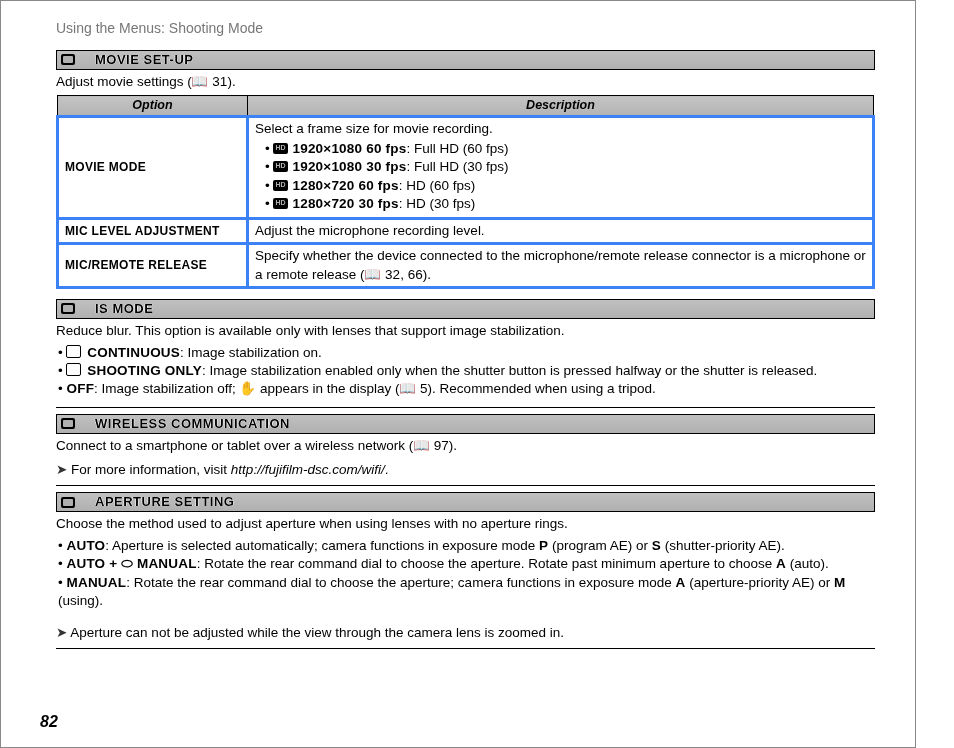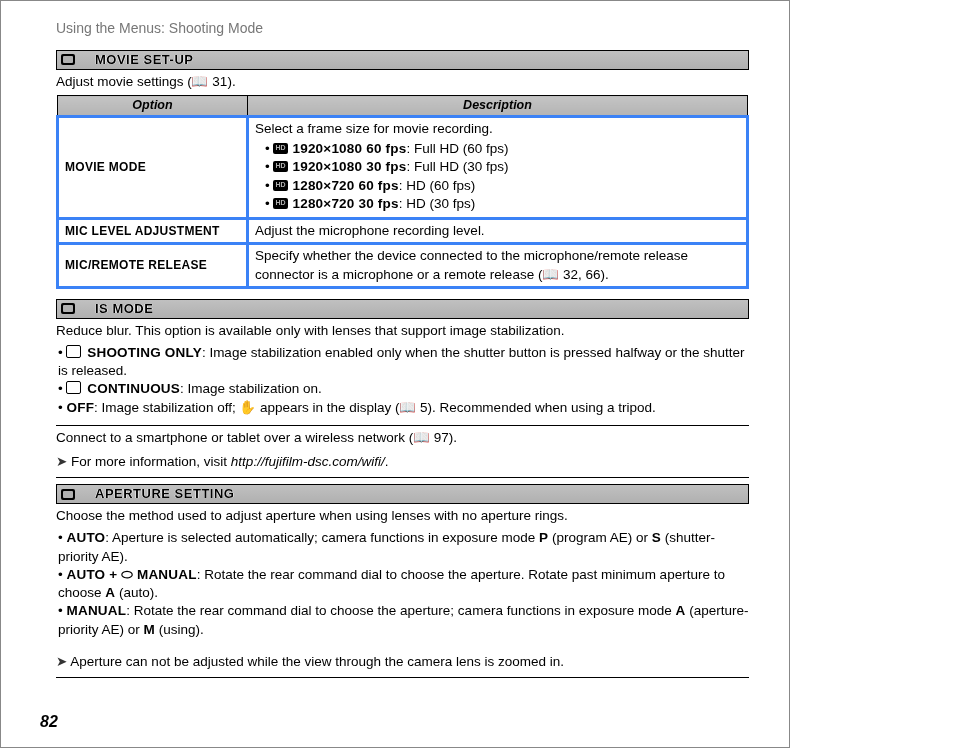--- a/index.html
+++ b/index.html
@@ -5,21 +5,21 @@
   body {
     margin: 0;
     padding: 0;
     font-family: "Segoe UI", Arial, sans-serif;
     background: #fff;
     color: #000;
     font-size: 13.5px;
     line-height: 1.35;
   }
   .page {
-    width: 790px;
+    width: 916px;
     height: 748px;
     box-sizing: border-box;
     padding: 18px 40px 0 55px;
     border: 1px solid #888;
     position: relative;
   }
   .header {
     color: #777;
     font-size: 14px;
     margin-bottom: 12px;
@@ -151,26 +151,30 @@
     </table>
 
   <div class="sec-spacer"></div>
   <div class="section-bar">
     <span class="bar-icon"></span>
     <span class="section-title">IS MODE</span>
   </div>
   <div class="wide-section">
     <div class="subtext">Reduce blur.  This option is available only with lenses that support image stabilization.</div>
     <ul class="dots">
+      <li><span class="tiny-icon2"></span> <span class="bold-cond">CONTINUOUS</span><span>: Image stabilization on.</span></li>
       <li><span class="tiny-icon2"></span> <span class="bold-cond">SHOOTING ONLY</span><span>: Image stabilization enabled only when the shutter button is pressed halfway or the shutter is released.</span></li>
-      <li><span class="tiny-icon2"></span> <span class="bold-cond">CONTINUOUS</span><span>: Image stabilization on.</span></li>
       <li><span class="bold-cond">OFF</span><span>: Image stabilization off; ✋ appears in the display (📖 5).  Recommended when using a tripod.</span></li>
     </ul>
   </div>
 
+  <div class="section-bar">
+    <span class="bar-icon"></span>
+    <span class="section-title">WIRELESS COMMUNICATION</span>
+  </div>
   <div class="subtext">Connect to a smartphone or tablet over a wireless network (📖 97).</div>
   <div class="arrow">
     <span>For more information, visit </span><span class="italic-link">http://fujifilm-dsc.com/wifi/</span><span>.</span>
   </div>
 
   <div class="section-bar">
     <span class="bar-icon"></span>
     <span class="section-title">APERTURE SETTING</span>
   </div>
   <div class="wide-section noborder">

